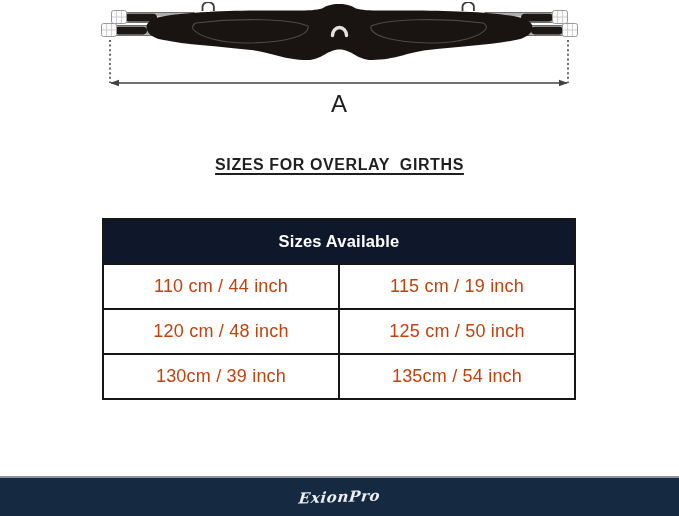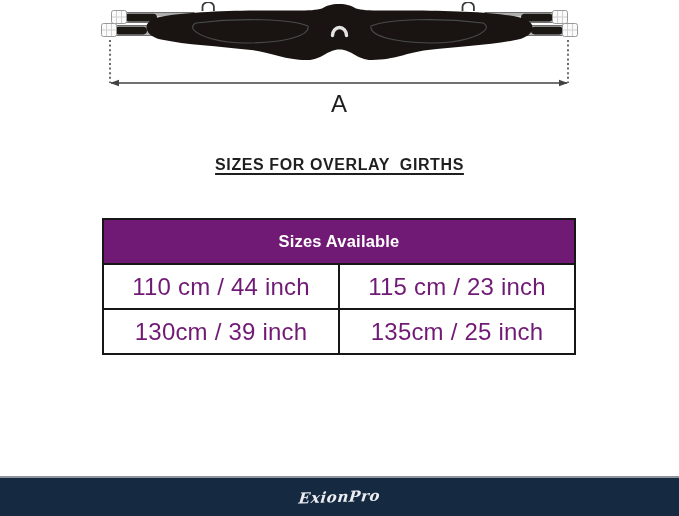--- a/index.html
+++ b/index.html
@@ -28,25 +28,25 @@
   .sizes-table{
     position:absolute;left:102px;top:218px;width:474px;
     border-collapse:collapse;table-layout:fixed;
     background:#ffffff;
   }
   .sizes-table th,.sizes-table td{
     border:2px solid #161616;
     text-align:center;vertical-align:middle;
   }
   .sizes-table th{
-    background:#701a75;color:#ffffff;
+    background:#0f172a;color:#ffffff;
     height:41px;font-size:16.5px;font-weight:700;letter-spacing:.2px;
   }
   .sizes-table td{
-    height:41px;font-size:24px;color:#701a75;font-weight:400;
+    height:41px;font-size:18px;color:#c2410c;font-weight:400;
     letter-spacing:.2px;
   }
 
   
   .footer-bar{
     position:absolute;left:0;right:0;bottom:0;height:38px;
     background:#152a40;border-top:2px solid #8d939c;
     display:flex;align-items:center;justify-content:center;
   }
   .brand-logo{
@@ -143,25 +143,29 @@
 
   <table class="sizes-table">
     <thead>
       <tr>
         <th colspan="2">Sizes Available</th>
       </tr>
     </thead>
     <tbody>
       <tr>
         <td>110 cm / 44 inch</td>
-        <td>115 cm / 23 inch</td>
+        <td>115 cm / 19 inch</td>
+      </tr>
+      <tr>
+        <td>120 cm / 48 inch</td>
+        <td>125 cm / 50 inch</td>
       </tr>
       <tr>
         <td>130cm / 39 inch</td>
-        <td>135cm / 25 inch</td>
+        <td>135cm / 54 inch</td>
       </tr>
     </tbody>
   </table>
 
   <div class="footer-bar">
     <span class="brand-logo">ExionPro</span>
   </div>
 
 </div>
 

